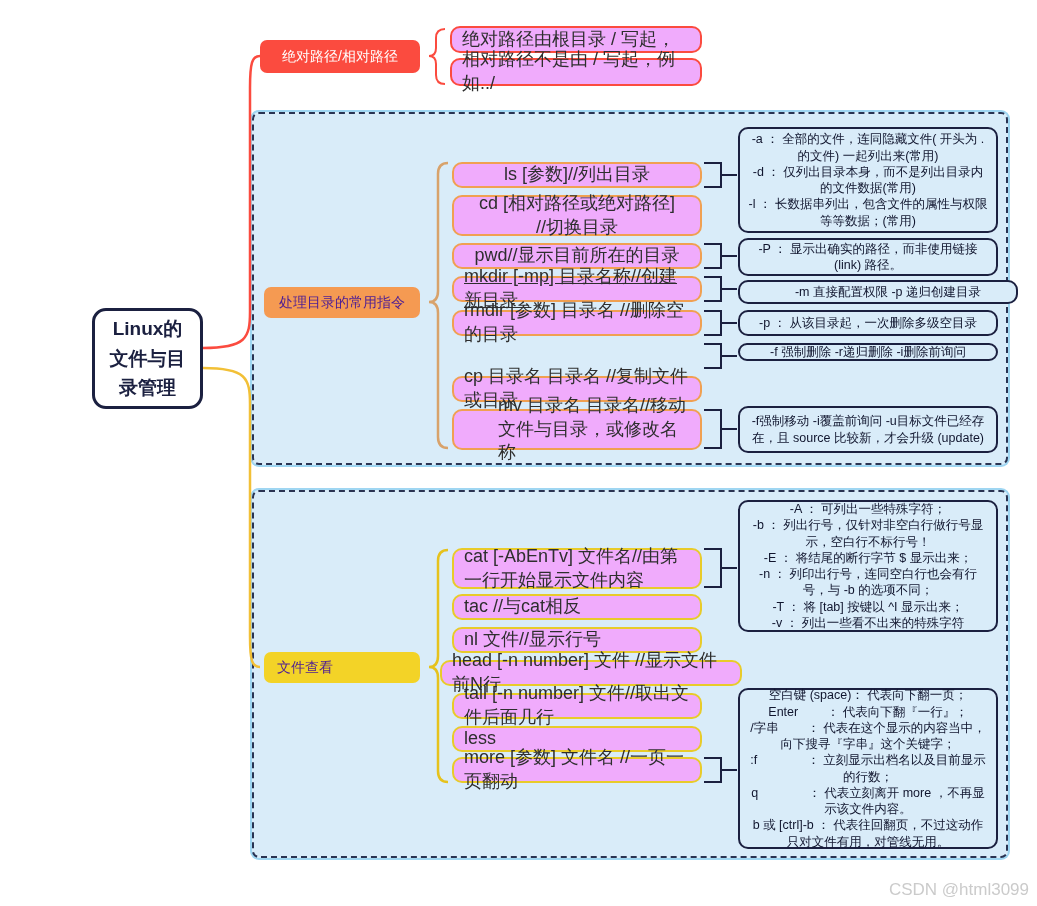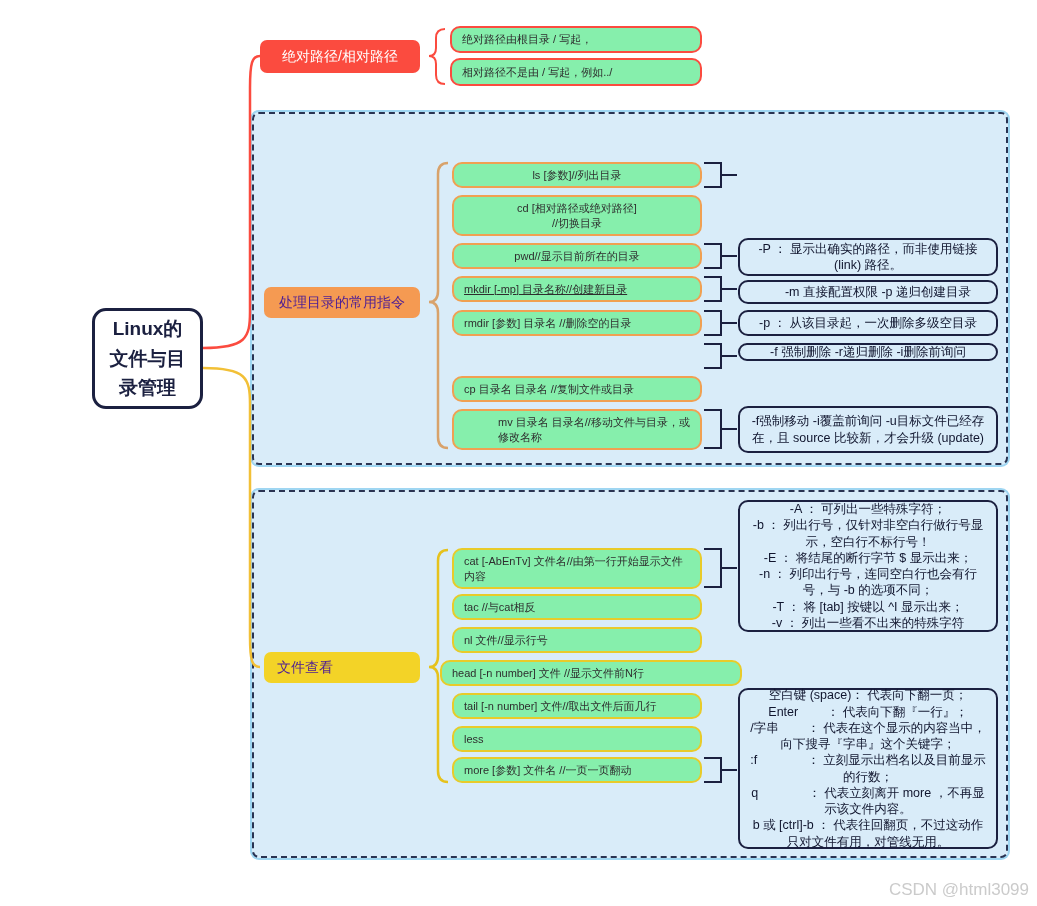--- a/index.html
+++ b/index.html
@@ -19,22 +19,22 @@
     white-space:pre-line;box-sizing:border-box;
   }
   .branch{
     position:absolute;border-radius:7px;font-size:14px;color:#4c1d95;
     display:flex;align-items:center;box-sizing:border-box;padding:0 13px;
   }
   .branch.red{background:#fb4b3f;color:#ffffff;justify-content:center;}
   .branch.orange{background:#f59a52;justify-content:center;}
   .branch.yellow{background:#f3d327;justify-content:flex-start;}
   .cmd{
-    position:absolute;background:#86efac;border:2px solid;border-radius:10px;
-    font-size:11px;color:#2e2e2e;line-height:1.32;box-sizing:border-box;
+    position:absolute;background:#f0abfc;border:2px solid;border-radius:10px;
+    font-size:18px;color:#2e2e2e;line-height:1.32;box-sizing:border-box;
     display:flex;align-items:center;padding:2px 10px;white-space:pre-line;
   }
   .cmd.redb{border-color:#fb4b3f;}
   .cmd.orangeb{border-color:#f0a052;}
   .cmd.yellowb{border-color:#e8cb2a;}
   .cmd.center{justify-content:center;text-align:center;}
   .note{
     position:absolute;background:#d9ecf9;border:2px solid #1b2040;border-radius:10px;
     font-size:12.5px;color:#10152e;line-height:1.3;box-sizing:border-box;
     display:flex;align-items:center;justify-content:center;text-align:center;
@@ -80,22 +80,25 @@
 
   <div class="cmd orangeb center" style="left:452px;top:162px;width:250px;height:26px;">ls [参数]//列出目录</div>
   <div class="cmd orangeb center" style="left:452px;top:195px;width:250px;height:41px;">cd [相对路径或绝对路径]
 //切换目录</div>
   <div class="cmd orangeb center" style="left:452px;top:243px;width:250px;height:26px;">pwd//显示目前所在的目录</div>
   <div class="cmd orangeb" style="left:452px;top:276px;width:250px;height:26px;text-decoration:underline;">mkdir [-mp] 目录名称//创建新目录</div>
   <div class="cmd orangeb" style="left:452px;top:310px;width:250px;height:26px;">rmdir  [参数] 目录名 //删除空的目录</div>
   <div class="cmd orangeb" style="left:452px;top:376px;width:250px;height:26px;">cp 目录名 目录名 //复制文件或目录</div>
   <div class="cmd orangeb" style="left:452px;top:409px;width:250px;height:41px;padding-left:44px;">mv 目录名 目录名//移动文件与目录，或修改名称</div>
 
+  <div class="note" style="left:738px;top:127px;width:260px;height:106px;">-a ： 全部的文件，连同隐藏文件( 开头为 . 的文件) 一起列出来(常用)
+-d ： 仅列出目录本身，而不是列出目录内的文件数据(常用)
+-l ： 长数据串列出，包含文件的属性与权限等等数据；(常用)</div>
   <div class="note" style="left:738px;top:238px;width:260px;height:38px;">-P ： 显示出确实的路径，而非使用链接 (link) 路径。</div>
-  <div class="note" style="left:738px;top:280px;width:260px;height:24px;padding-left:28px;">-m 直接配置权限 -p 递归创建目录</div>
+  <div class="note" style="left:738px;top:280px;width:280px;height:24px;padding-left:28px;">-m 直接配置权限 -p 递归创建目录</div>
   <div class="note" style="left:738px;top:310px;width:260px;height:26px;">-p ： 从该目录起，一次删除多级空目录</div>
   <div class="note" style="left:738px;top:343px;width:260px;height:18px;">-f 强制删除 -r递归删除 -i删除前询问</div>
   <div class="note" style="left:738px;top:406px;width:260px;height:47px;">-f强制移动 -i覆盖前询问 -u目标文件已经存在，且 source 比较新，才会升级 (update)</div>
 
   <div class="branch yellow" style="left:264px;top:652px;width:156px;height:31px;">文件查看</div>
 
   <div class="cmd yellowb" style="left:452px;top:548px;width:250px;height:41px;">cat [-AbEnTv] 文件名//由第一行开始显示文件内容</div>
   <div class="cmd yellowb" style="left:452px;top:594px;width:250px;height:26px;">tac //与cat相反</div>
   <div class="cmd yellowb" style="left:452px;top:627px;width:250px;height:26px;">nl  文件//显示行号</div>
   <div class="cmd yellowb" style="left:440px;top:660px;width:302px;height:26px;">head [-n number] 文件 //显示文件前N行</div>

